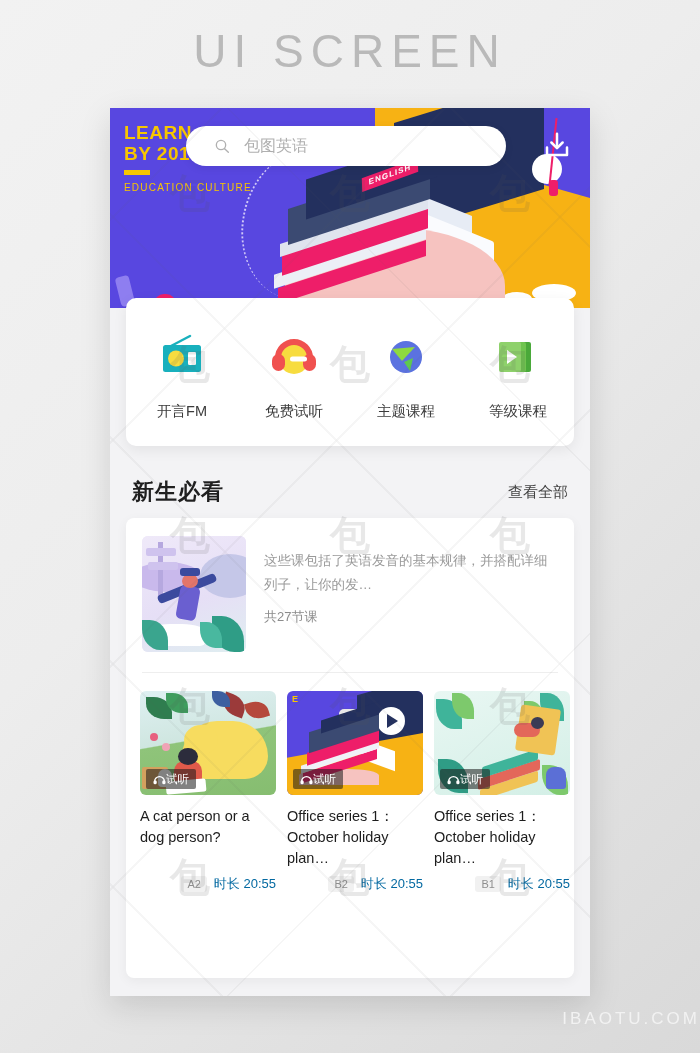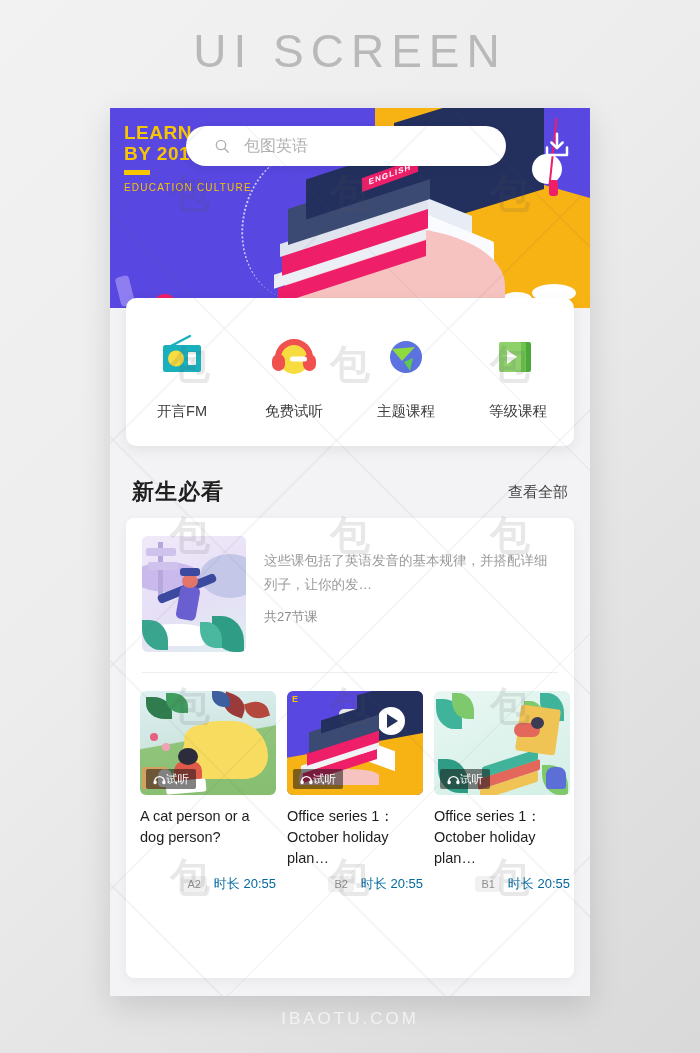--- a/index.html
+++ b/index.html
@@ -15,21 +15,21 @@
 
   
   .page-title {
     position: absolute; top: 24px; left: 0; width: 700px;
     text-align: center;
     font-size: 46px; letter-spacing: 7px; font-weight: 400;
     color: #b9b9b9;
   }
   .page-footer {
     position: absolute; bottom: 24px; left: 0; width: 700px;
-    text-align: center;
+    text-align: right;
     font-size: 17px; letter-spacing: 3px;
     color: #f2f2f2;
   }
 
   
   .phone {
     position: absolute; left: 110px; top: 108px;
     width: 480px; height: 888px;
     background: #f3f3f5;
     overflow: hidden;

